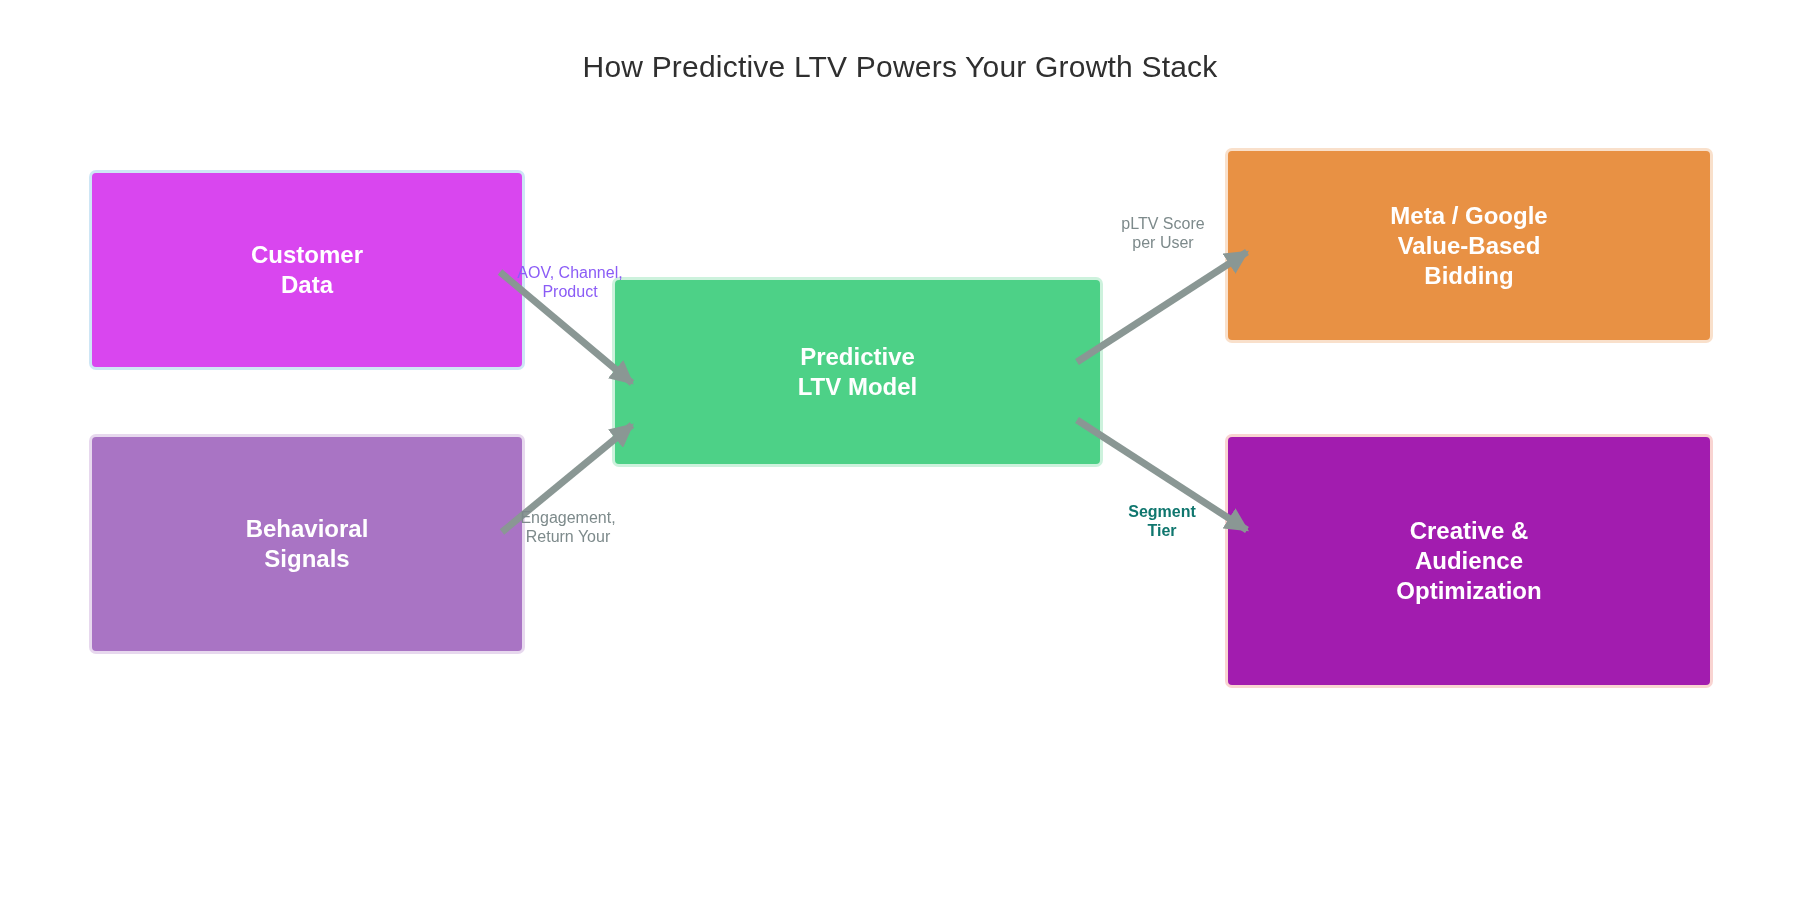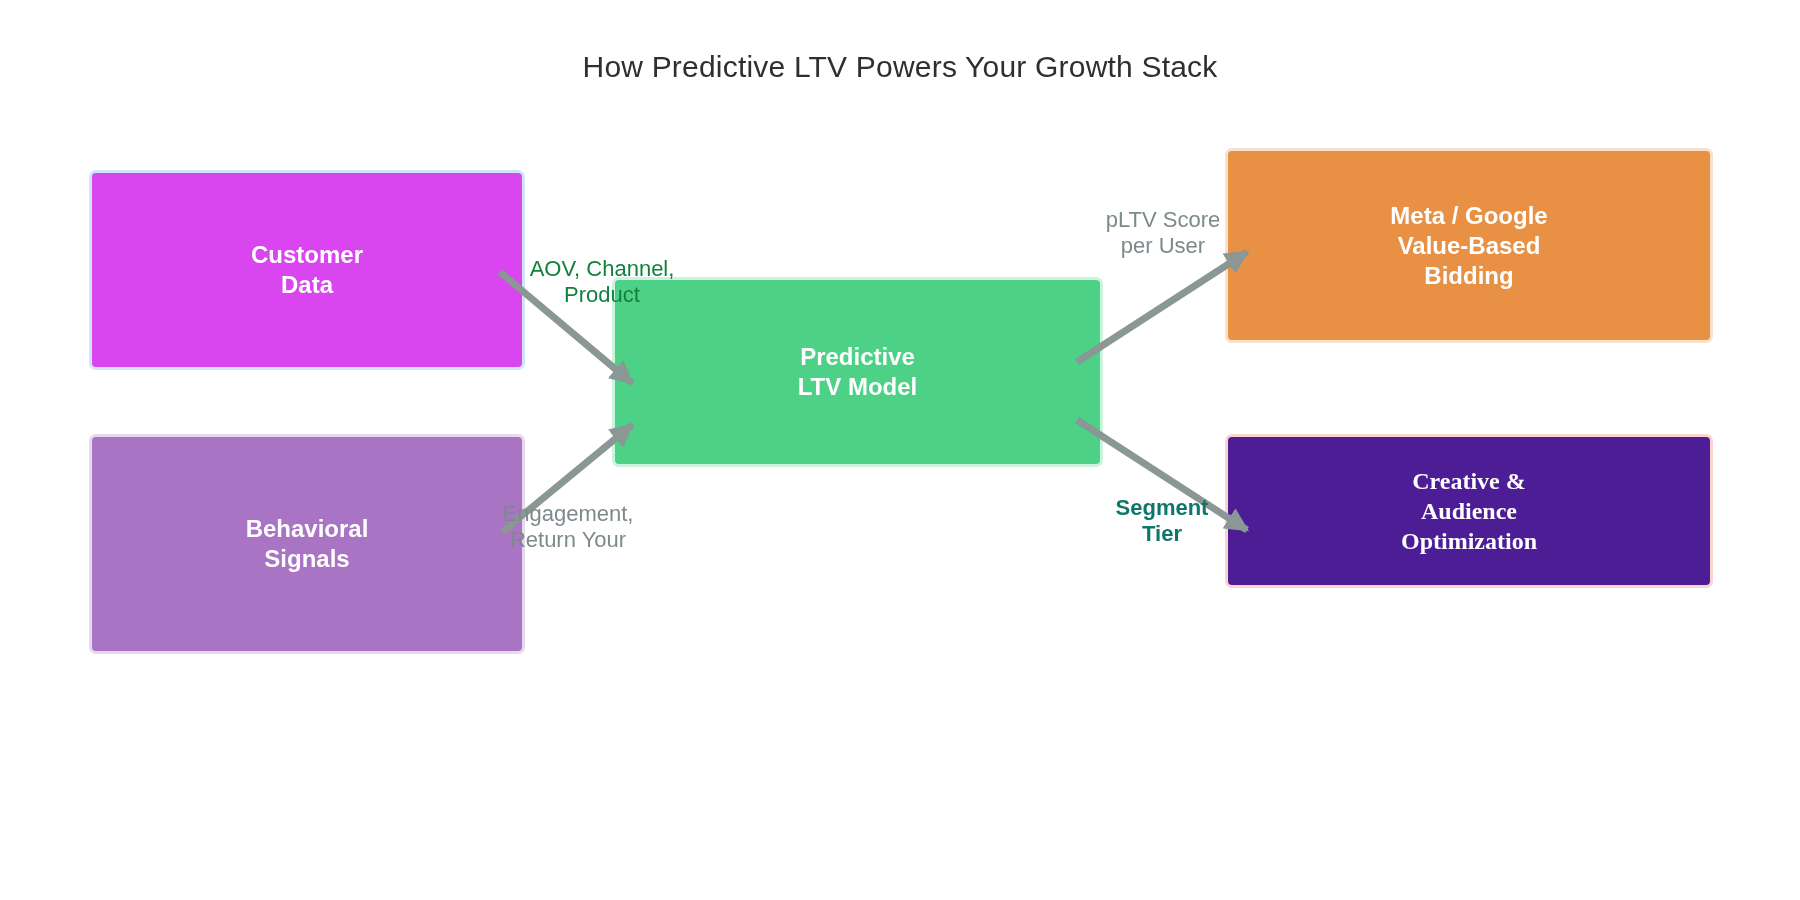--- a/index.html
+++ b/index.html
@@ -49,21 +49,21 @@
     top: 0;
     pointer-events: none;
   }
   .edge-line {
     stroke-width: 7;
     fill: none;
   }
   .edge-label {
     position: absolute;
     transform: translate(-50%, -50%);
-    font-size: 22px;
+    font-size: 16px;
     line-height: 1.2;
     white-space: pre-line;
     text-align: center;
     color: #7d8a8b;
   }
 </style>
 </head>
 <body>
 
 <div class="canvas">
@@ -84,39 +84,39 @@
     <span class="node-label">Predictive
 LTV Model</span>
   </div>
 
   <div class="node" style="left: 1228px; top: 151px; width: 482px; height: 189px; background: rgb(232, 145, 68); box-shadow: rgb(249, 224, 203) 0px 0px 0px 3px;">
     <span class="node-label">Meta / Google
 Value-Based
 Bidding</span>
   </div>
 
-  <div class="node" style="left: 1228px; top: 437px; width: 482px; height: 148px; background: #4c1d95; box-shadow: rgb(249, 212, 209) 0px 0px 0px 3px; font-family: Liberation Serif, serif;">
+  <div class="node" style="left: 1228px; top: 437px; width: 482px; height: 248px; background: #a21caf; box-shadow: rgb(249, 212, 209) 0px 0px 0px 3px;">
     <span class="node-label">Creative &amp;
 Audience
 Optimization</span>
   </div>
 
   <svg class="edges" width="1800" height="900" viewBox="0 0 1800 900">
     <defs>
       <marker id="arrowhead" viewBox="0 0 10 10" refX="9" refY="5" markerWidth="3.4" markerHeight="3.4" orient="auto-start-reverse">
         <path class="arrowhead-path" d="M0,0 L10,5 L0,10 z" style="fill: rgb(138, 151, 148);"></path>
       </marker>
     </defs>
     <line class="edge-line" x1="500" y1="272" x2="632" y2="383" marker-end="url(#arrowhead)" style="stroke: rgb(138, 151, 148);"></line>
     <line class="edge-line" x1="502" y1="532" x2="632" y2="425" marker-end="url(#arrowhead)" style="stroke: rgb(138, 151, 148);"></line>
     <line class="edge-line" x1="1077" y1="362" x2="1247" y2="252" marker-end="url(#arrowhead)" style="stroke: rgb(138, 151, 148);"></line>
     <line class="edge-line" x1="1077" y1="420" x2="1247" y2="530" marker-end="url(#arrowhead)" style="stroke: rgb(138, 151, 148);"></line>
   </svg>
 
-  <div class="edge-label" style="left: 570px; top: 282px; color: #15803d; margin-left: 32px;">AOV, Channel,
+  <div class="edge-label" style="left: 570px; top: 282px; color: #8b5cf6;">AOV, Channel,
 Product</div>
 
   <div class="edge-label" style="left: 568px; top: 527px; color: rgb(125, 138, 139);">Engagement,
 Return Your</div>
 
   <div class="edge-label" style="left: 1163px; top: 233px; color: rgb(125, 138, 139);">pLTV Score
 per User</div>
 
   <div class="edge-label" style="left: 1162px; top: 521px; color: #0f766e; font-weight: bold;">Segment
 Tier</div>

